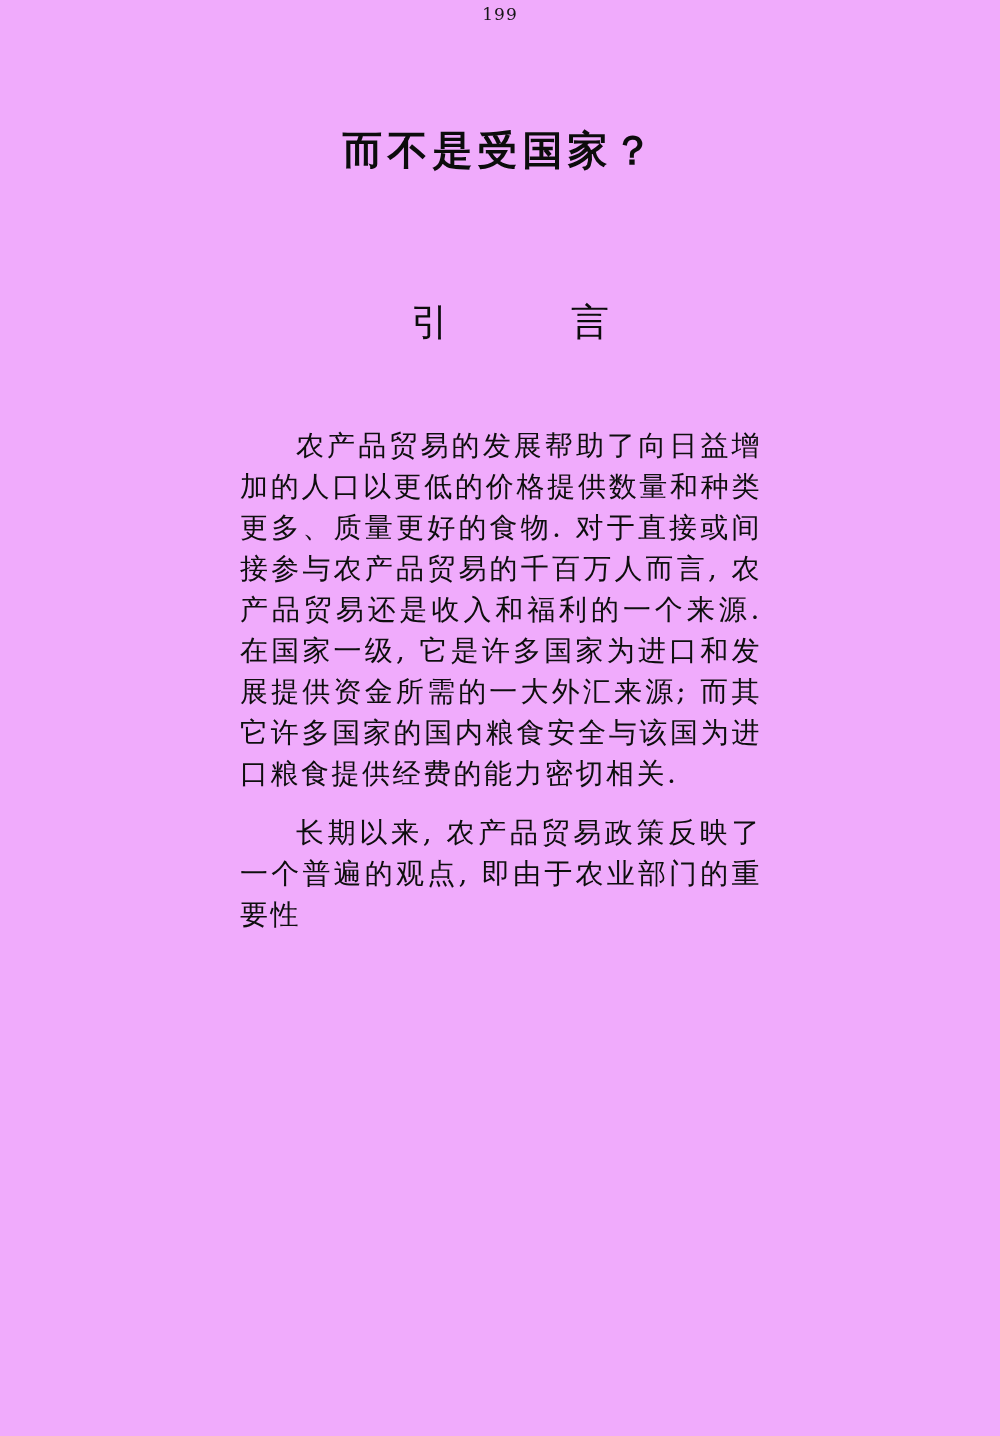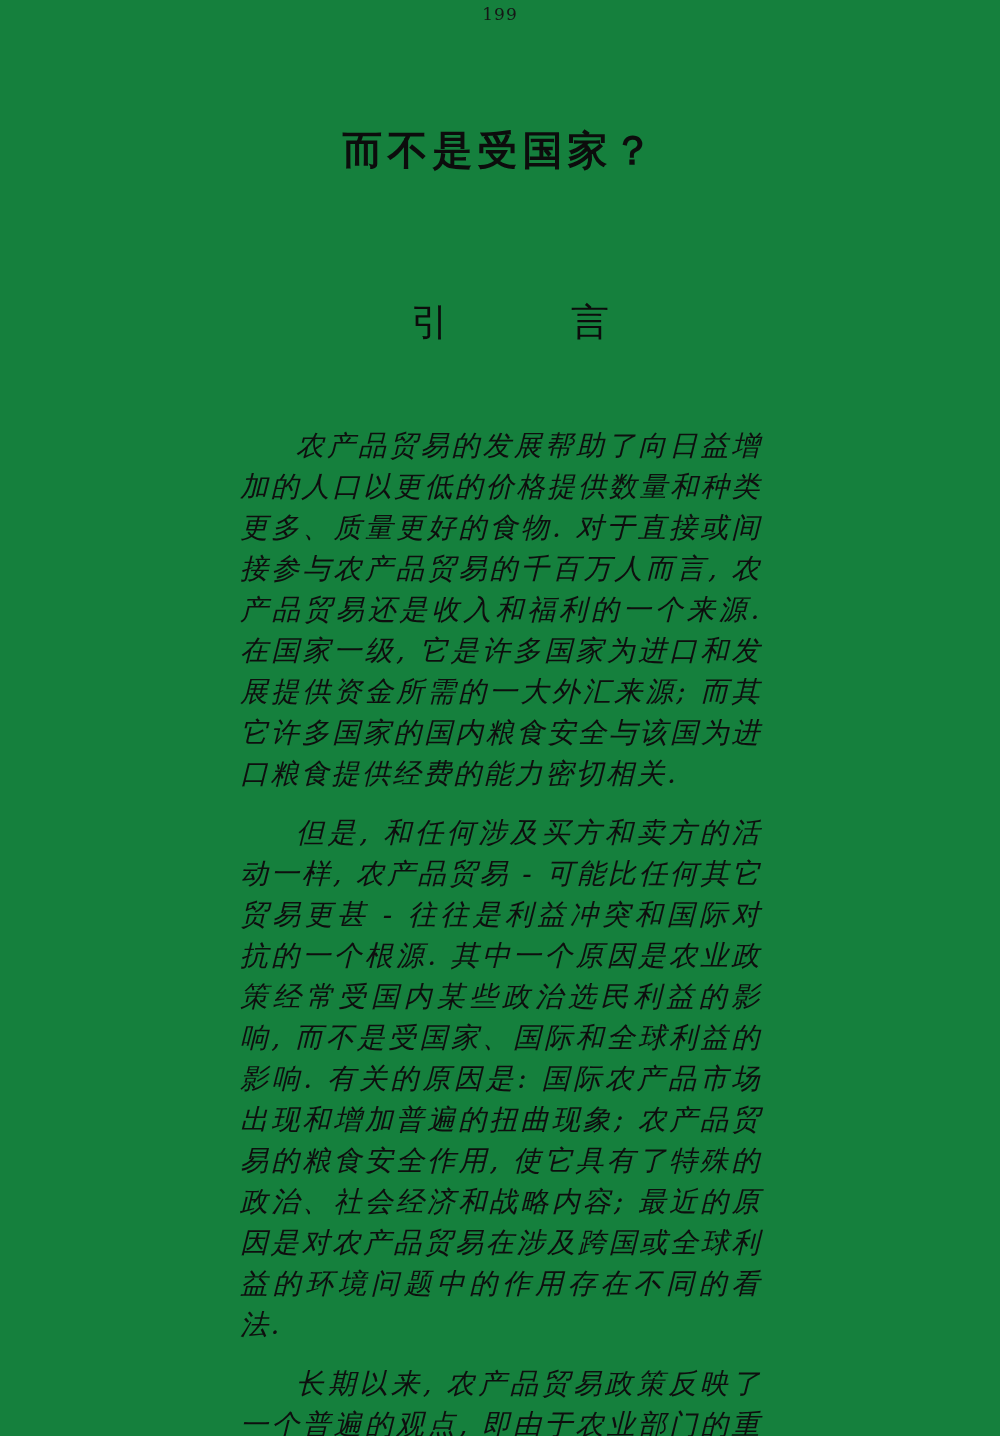--- a/index.html
+++ b/index.html
@@ -5,21 +5,21 @@
   html, body {
     margin: 0;
     padding: 0;
     background: #ffffff;
   }
   .page {
     position: relative;
     width: 1000px;
     height: 1436px;
     margin: 0 auto;
-    background: #15803d;
+    background: #f0abfc;
     color: #111111;
     font-family: "DejaVu Serif", "Liberation Serif", serif;
     overflow: hidden;
   }
   .page-number {
     position: absolute;
     top: 4px;
     left: 0;
     width: 100%;
     text-align: center;
@@ -64,35 +64,33 @@
     font-size: 28px;
     font-weight: 500;
     line-height: 41px;
     letter-spacing: 2.5px;
     text-align: justify;
     color: #0e0e0e;
   }
   .body-text p {
     margin: 0 10px 18px 0;
     text-indent: 2em;
-    font-style: italic;
   }
 </style>
 </head>
 <body>
 
 <div class="page">
 
   <div class="page-number">199</div>
 
   <h1 class="title">
     <span class="title-line">而不是受国家？</span>
   </h1>
 
   <h2 class="section-heading">引　　　言</h2>
 
   <div class="body-text">
     <p>农产品贸易的发展帮助了向日益增加的人口以更低的价格提供数量和种类更多、质量更好的食物. 对于直接或间接参与农产品贸易的千百万人而言, 农产品贸易还是收入和福利的一个来源. 在国家一级, 它是许多国家为进口和发展提供资金所需的一大外汇来源; 而其它许多国家的国内粮食安全与该国为进口粮食提供经费的能力密切相关.</p>
-    <p>但是, 和任何涉及买方和卖方的活动一样, 农产品贸易 - 可能比任何其它贸易更甚 - 往往是利益冲突和国际对抗的一个根源. 其中一个原因是农业政策经常受国内某些政治选民利益的影响, 而不是受国家、国际和全球利益的影响. 有关的原因是: 国际农产品市场出现和增加普遍的扭曲现象; 农产品贸易的粮食安全作用, 使它具有了特殊的政治、社会经济和战略内容; 最近的原因是对农产品贸易在涉及跨国或全球利益的环境问题中的作用存在不同的看法.</p>
     <p>长期以来, 农产品贸易政策反映了一个普遍的观点, 即由于农业部门的重要性</p>
   </div>
 
 </div>
 
 </body></html>

